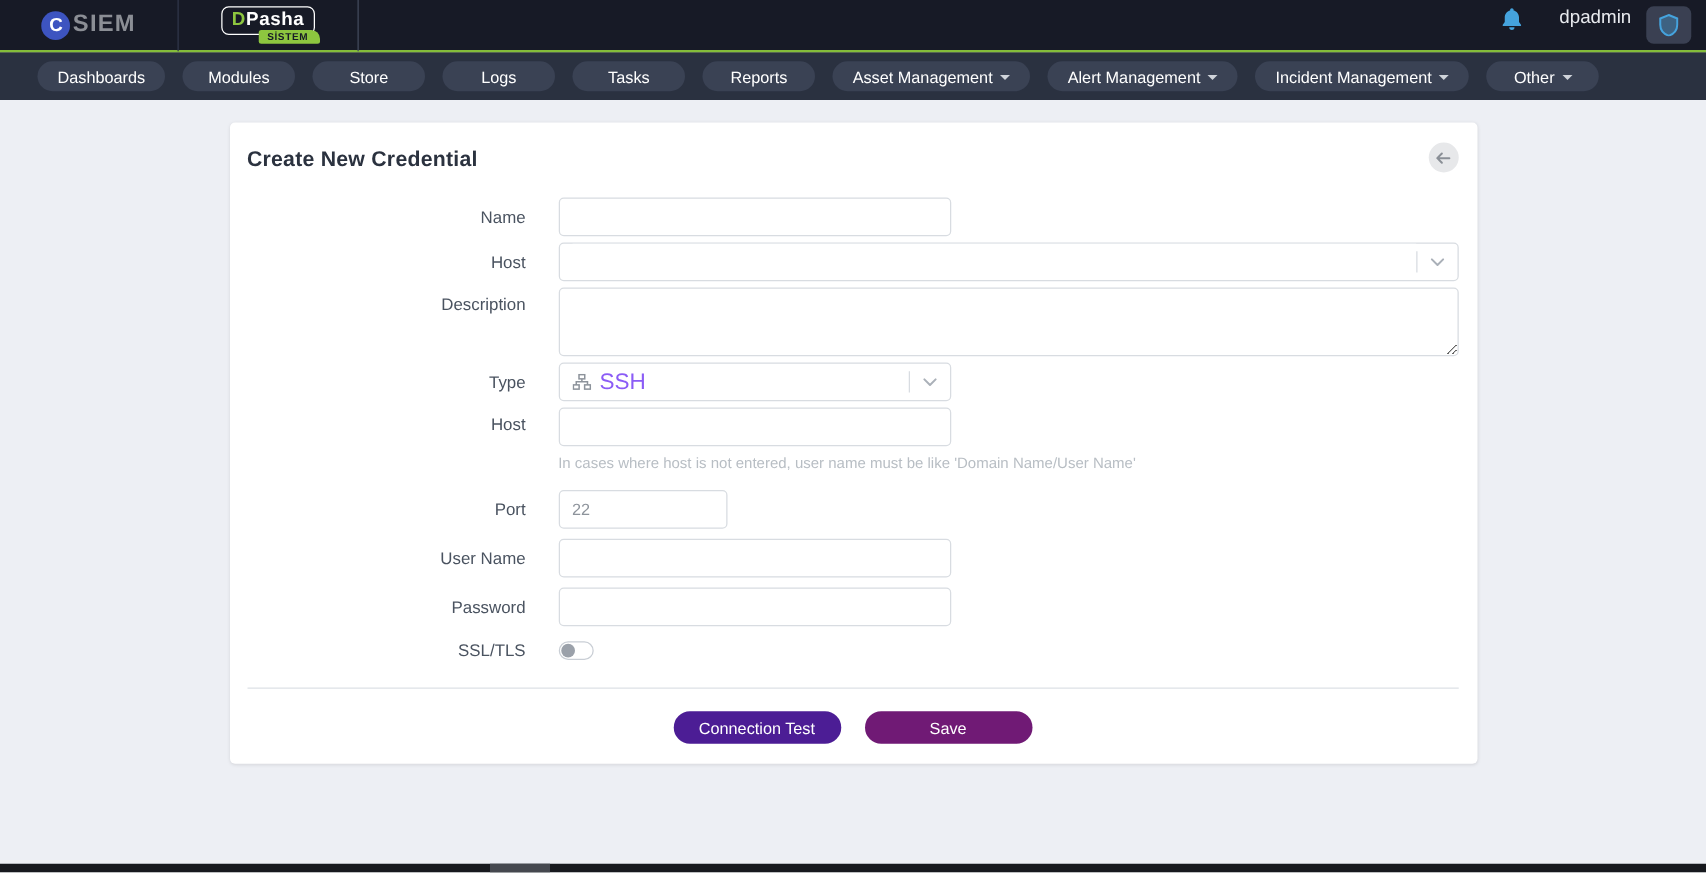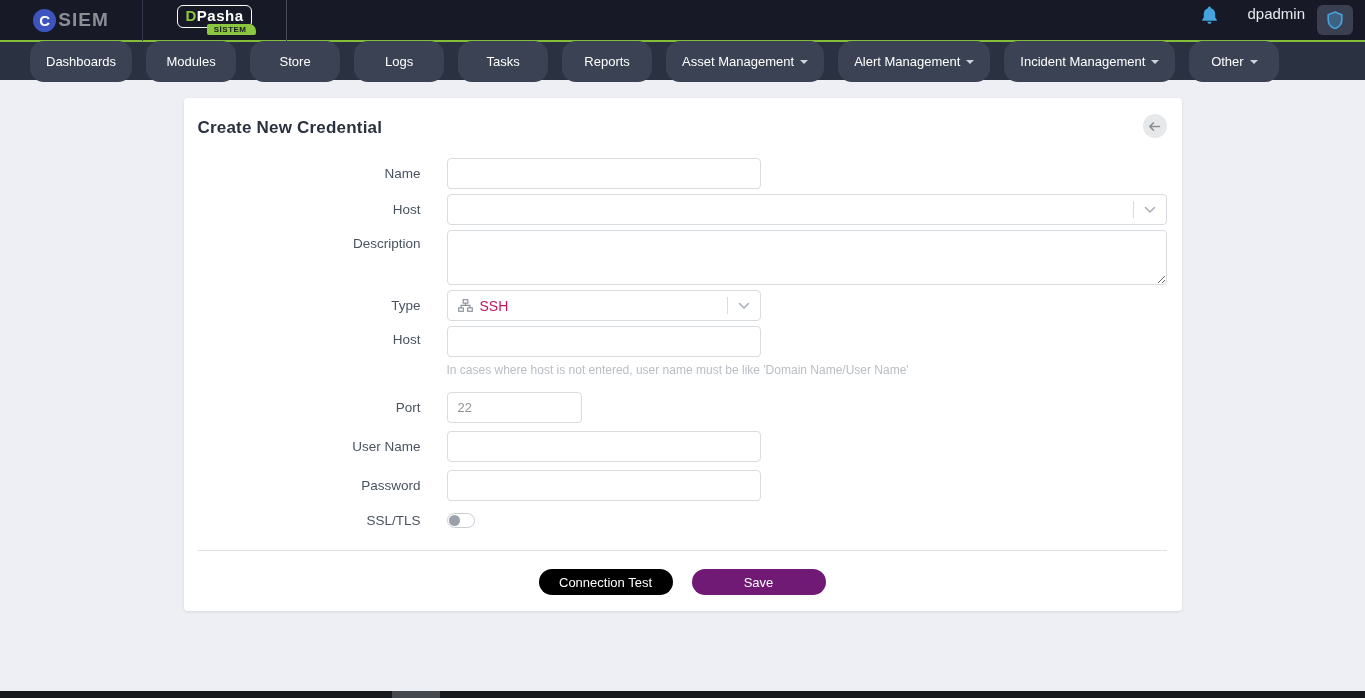--- a/index.html
+++ b/index.html
@@ -46,21 +46,21 @@
     display:flex; align-items:center; justify-content:center; cursor:pointer; margin-right:12px;
   }
 
   
   .nav {
     height:38px; background:#2a3140; display:flex; align-items:center;
     padding-left:30px; gap:14px; flex:0 0 auto;
   }
   .nav-pill {
     background:#3a4254; color:#fff; font-size:13px; border:none;
-    height:41px; min-width:90px; padding:0 16px; border-radius:14px;
+    height:24px; min-width:90px; padding:0 16px; border-radius:14px;
     display:flex; align-items:center; justify-content:center; gap:6px; cursor:pointer;
     white-space:nowrap;
   }
   .caret-down {
     width:0; height:0; border-left:4px solid transparent; border-right:4px solid transparent;
     border-top:4px solid #cfd3da; display:inline-block; margin-top:1px;
   }
 
   
   .content { flex:1; padding-top:18px; }
@@ -88,21 +88,21 @@
   .text-input, .select-box, textarea {
     border:1px solid #d8dce1; border-radius:4px; background:#fff;
     font-family:"Liberation Sans", sans-serif; font-size:13px; color:#4a5360;
   }
   .text-input { height:31px; padding:0 10px; outline:none; }
   .w-std { width:314px; }
   .w-port { width:135px; color:#8d939b; }
   textarea { width:100%; height:55px; padding:6px 10px; resize:both; outline:none; }
 
   .select-box { height:31px; display:flex; align-items:center; padding:0 0 0 10px; cursor:pointer; }
-  .select-box .sel-text { flex:1; color:#be185d; font-size:14px; display:flex; align-items:center; gap:7px; }
+  .select-box .sel-text { flex:1; color:#8b5cf6; font-size:18px; display:flex; align-items:center; gap:7px; }
   .sel-sep { width:1px; height:17px; background:#d8dce1; }
   .sel-chevron { width:32px; display:flex; align-items:center; justify-content:center; }
   .roles-input { border:none; outline:none; flex:1; height:100%; font-size:13px; }
 
   .hint { font-size:12px; color:#b8bec4; margin-top:6px; margin-bottom:10px; }
 
   .gap-md { margin-top:8px; }
   .gap-lg { margin-top:12px; }
 
   
@@ -114,21 +114,21 @@
     position:absolute; left:1px; top:1px; width:11px; height:11px; border-radius:50%;
     background:#9ba1aa;
   }
 
   .divider { border-top:1px solid #dde1e6; margin:22px 0 0 0; }
   .btn-row { display:flex; justify-content:center; gap:19px; padding:18px 0 16px 0; }
   .btn {
     height:26px; min-width:134px; border:none; border-radius:13px; color:#fff;
     font-size:13px; font-family:"Liberation Sans", sans-serif; cursor:pointer; padding:0 20px;
   }
-  .btn-test { background:#000000; }
+  .btn-test { background:#4c1d95; }
   .btn-save { background:#701a75; }
 
   
   .h-scrollbar { height:7px; background:#17191e; position:relative; flex:0 0 auto; }
   .h-scrollbar .thumb { position:absolute; left:392px; top:0; width:48px; height:7px; background:#45484f; }
 
   svg { display:block; }
 </style>
 </head>
 <body>

